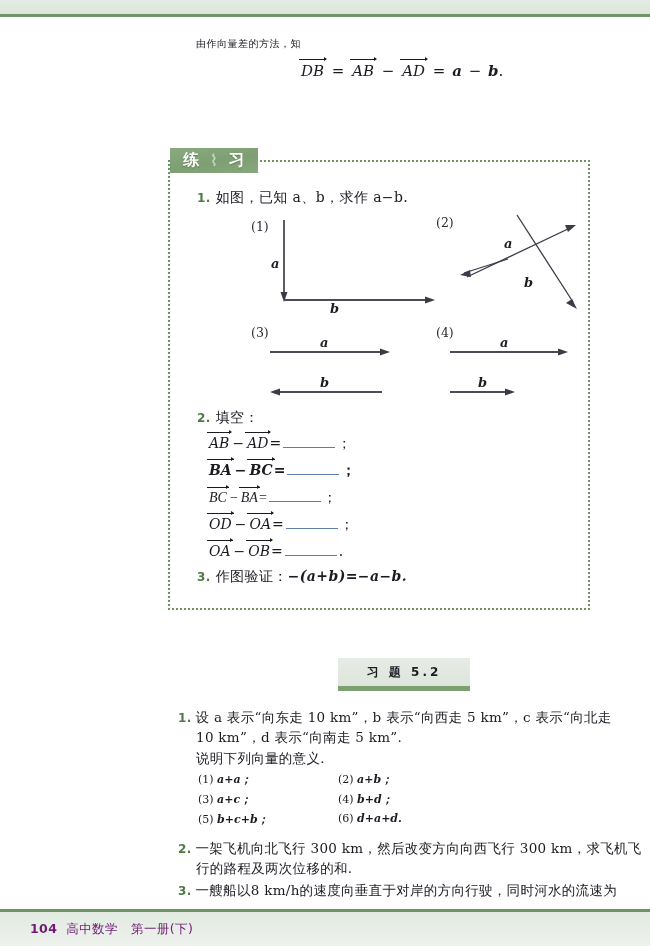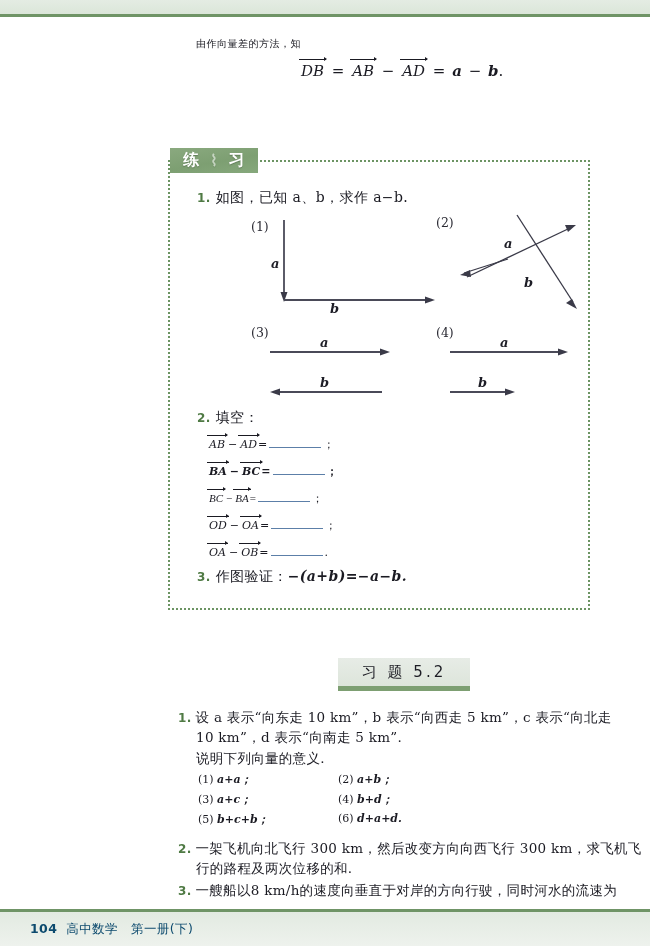--- a/index.html
+++ b/index.html
@@ -39,21 +39,21 @@
     position: absolute;
     left: 0; bottom: 0;
     width: 650px; height: 34px;
     background: linear-gradient(180deg, #e2eae1 0%, #eef2ed 100%);
   }
   .footer-text {
     position: absolute;
     left: 30px; bottom: 8px;
     font-family: "DejaVu Sans", "Liberation Sans", sans-serif;
     font-size: 12.5px;
-    color: #0c4a6e;
+    color: #701a75;
     letter-spacing: 0.4px;
     white-space: nowrap;
   }
   .footer-text .pg { font-weight: bold; margin-right: 9px; }
 
   
   .intro {
     position: absolute;
     left: 196px; top: 36px;
     font-size: 10px;
@@ -148,21 +148,21 @@
     font-size: 13px;
     font-style: italic;
     font-weight: bold;
     color: #1d1d26;
   }
   svg.dg { position: absolute; overflow: visible; }
 
   
   .blank-row {
     position: absolute;
-    font-size: 11px;
+    font-size: 14px;
     white-space: nowrap;
   }
   .blank {
     display: inline-block;
     width: 52px;
     border-bottom: 1px solid #5c7fa8;
     margin: 0 2px;
     height: 12px;
   }
 
@@ -170,22 +170,22 @@
   .xt-header {
     position: absolute;
     left: 338px; top: 658px;
     width: 132px; height: 28px;
     background: linear-gradient(180deg, #e7ece6 0%, #dde5db 100%);
     display: flex;
     align-items: center;
     justify-content: center;
   }
   .xt-header span {
-    font-size: 15px;
-    font-weight: normal;
+    font-size: 12px;
+    font-weight: bold;
     color: #1c1c24;
     letter-spacing: 3px;
     font-family: "DejaVu Sans", "Liberation Sans", sans-serif;
   }
   .xt-underline {
     position: absolute;
     left: 338px; top: 686px;
     width: 132px; height: 5px;
     background: #7d9f72;
   }

